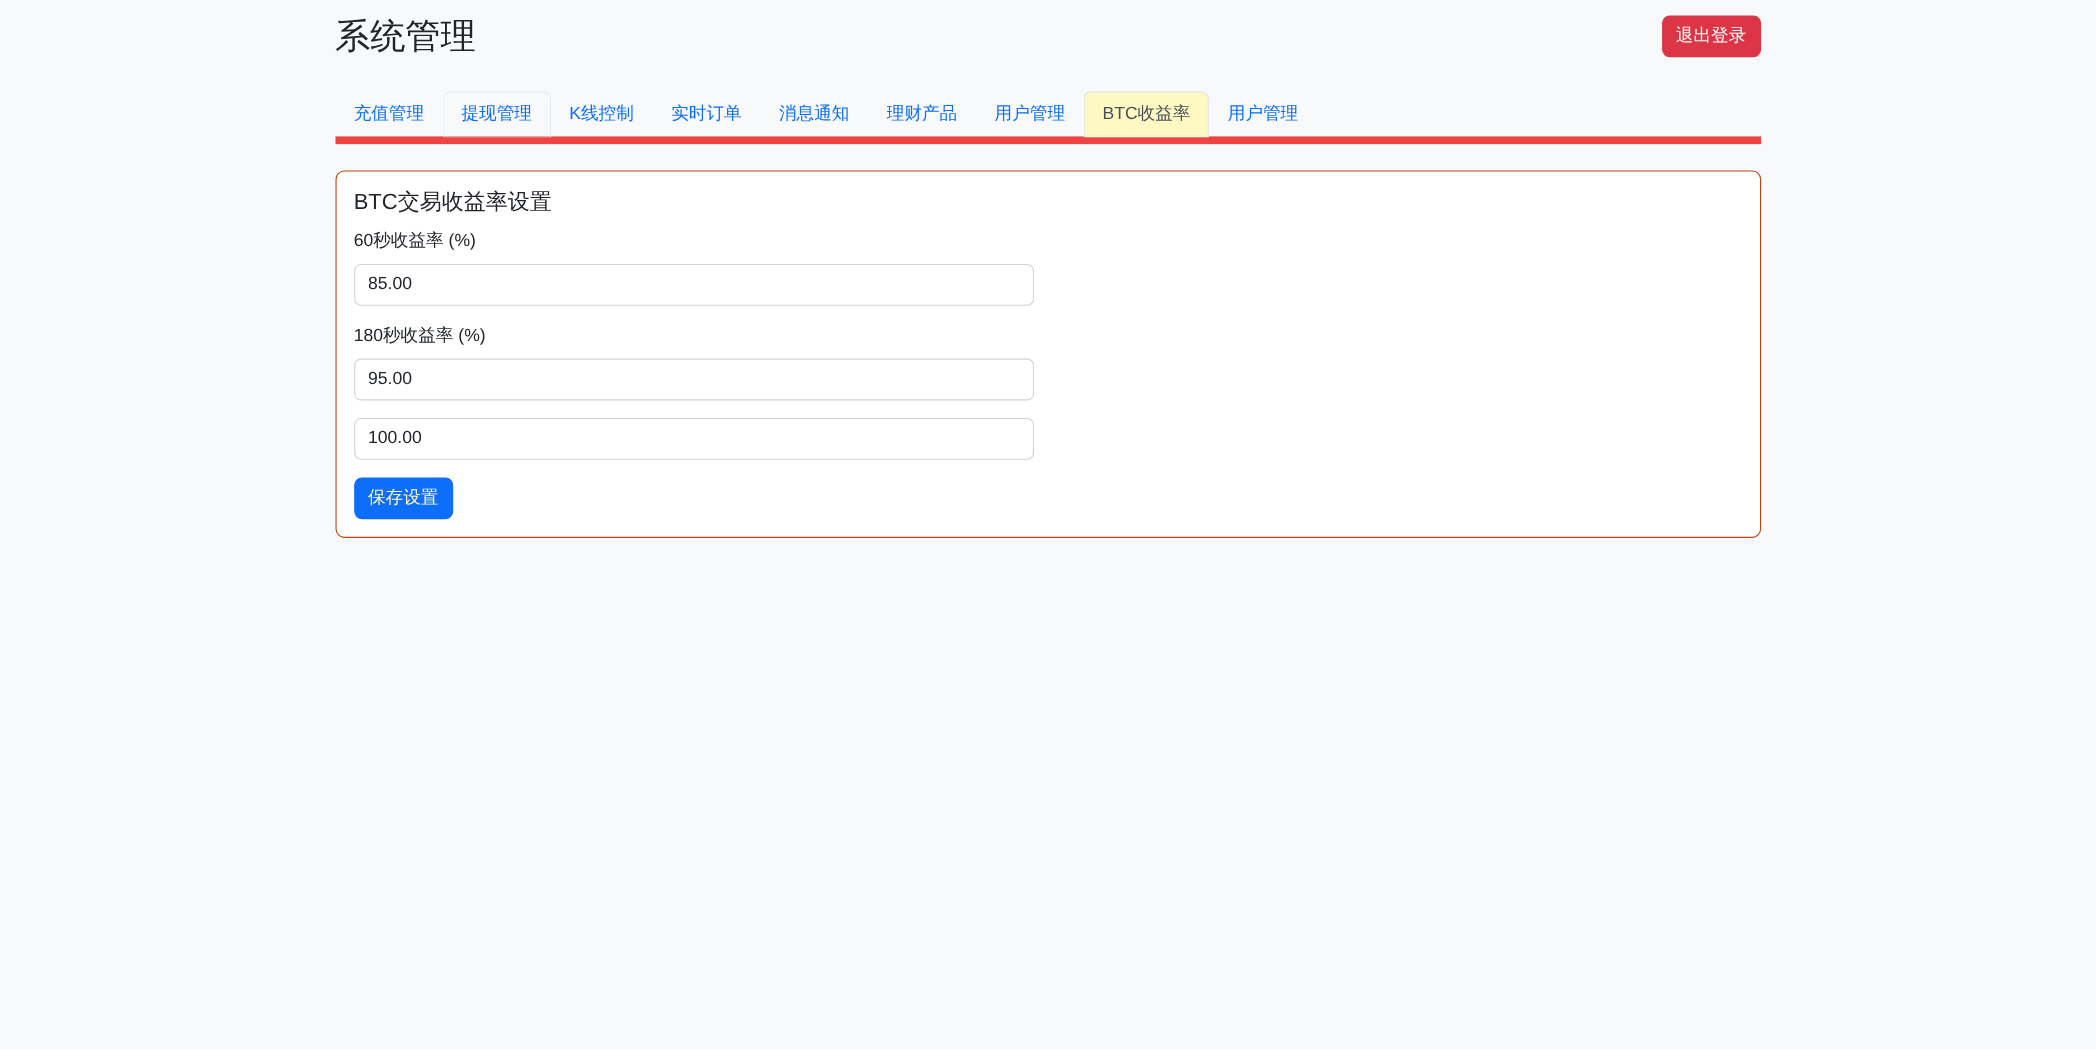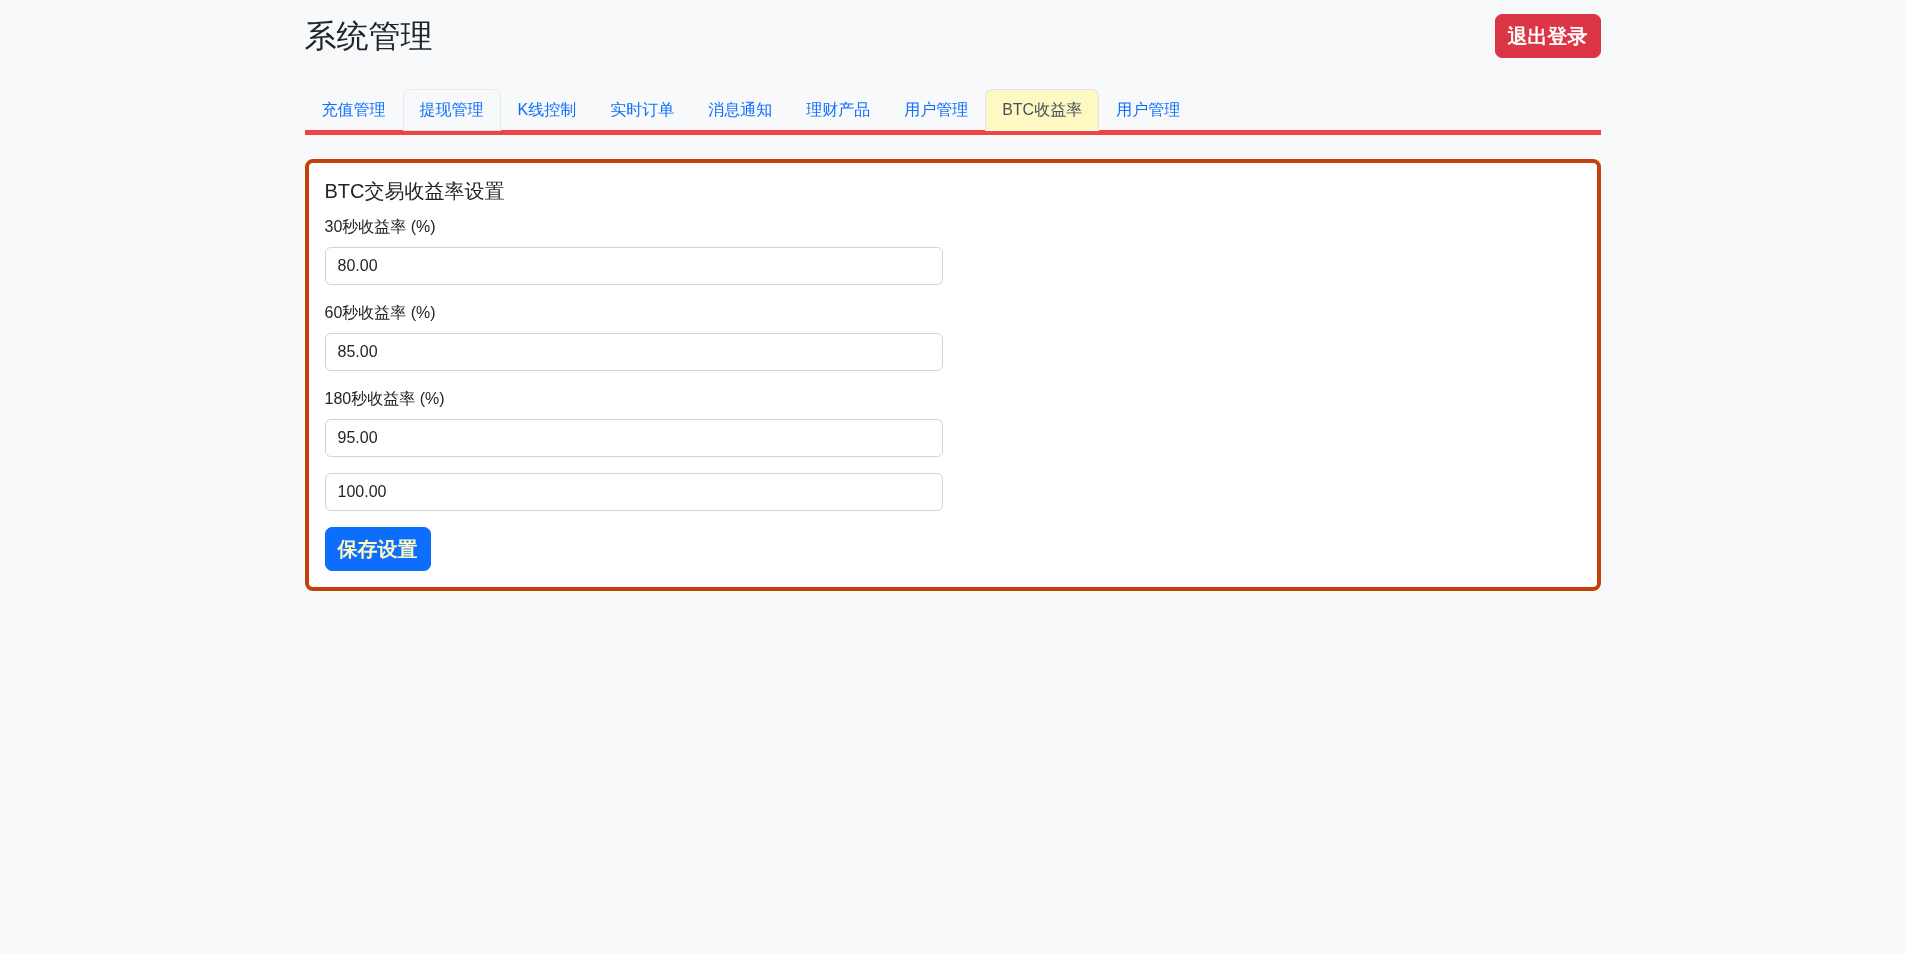--- a/index.html
+++ b/index.html
@@ -32,38 +32,37 @@
     margin: 0;
     font-size: 32px;
     line-height: 1.2;
     font-weight: 500;
     text-align: right;
   }
 
   .btn {
     display: inline-block;
     padding: 6px 12px;
-    font-size: 20px;
+    font-size: 16px;
     line-height: 1.5;
     border: 1px solid transparent;
     border-radius: 7px;
     cursor: pointer;
     text-align: center;
     user-select: none;
     font-family: inherit;
-    font-weight: bold;
   }
   .btn-danger  { background: #dc3545; border-color: #dc3545; color: #fff; }
   .btn-primary { background: #0d6efd; border-color: #0d6efd; color: #fef9c3; }
 
   
   .nav-tabs {
     display: flex;
     flex-wrap: wrap;
-    border-bottom: 5px solid #ef4444;
+    border-bottom: 7px solid #ef4444;
     margin: 0;
     padding: 0;
     list-style: none;
   }
   .nav-link {
     display: block;
     padding: 8px 16px;
     font-size: 16px;
     line-height: 1.5;
     color: #0d6efd;
@@ -80,21 +79,21 @@
   .nav-link.active {
     color: #495057;
     background: #fef9c3;
     border-color: #dee2e6 #dee2e6 #fff;
   }
 
   
   .card {
     margin-top: 24px;
     background: #fff;
-    border: 4px solid #c2410c;
+    border: 1px solid #c2410c;
     border-radius: 8px;
     padding: 16px;
   }
   .card-title {
     margin: 0 0 12px 0;
     font-size: 20px;
     line-height: 1.2;
     font-weight: 500;
   }
 
@@ -137,24 +136,20 @@
     <a class="nav-link">消息通知</a>
     <a class="nav-link">理财产品</a>
     <a class="nav-link">用户管理</a>
     <a class="nav-link active">BTC收益率</a>
     <a class="nav-link">用户管理</a>
   </nav>
 
   <section class="card">
     <h2 class="card-title">BTC交易收益率设置</h2>
 
-    <div class="form-group">
-      <label class="form-label">30秒收益率 (%)</label>
-      <input class="form-control" type="text" value="80.00" style="">
-    </div>
 
     <div class="form-group">
       <label class="form-label">60秒收益率 (%)</label>
       <input class="form-control" type="text" value="85.00" style="">
     </div>
 
     <div class="form-group">
       <label class="form-label">180秒收益率 (%)</label>
       <input class="form-control" type="text" value="95.00" style="">
     </div>

